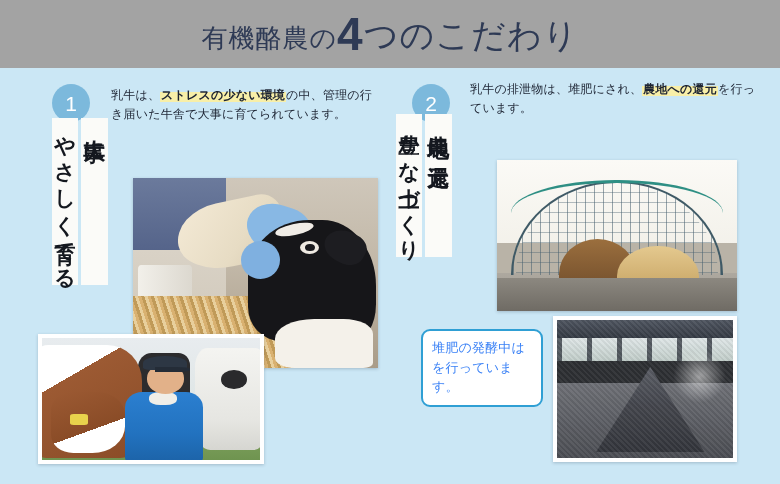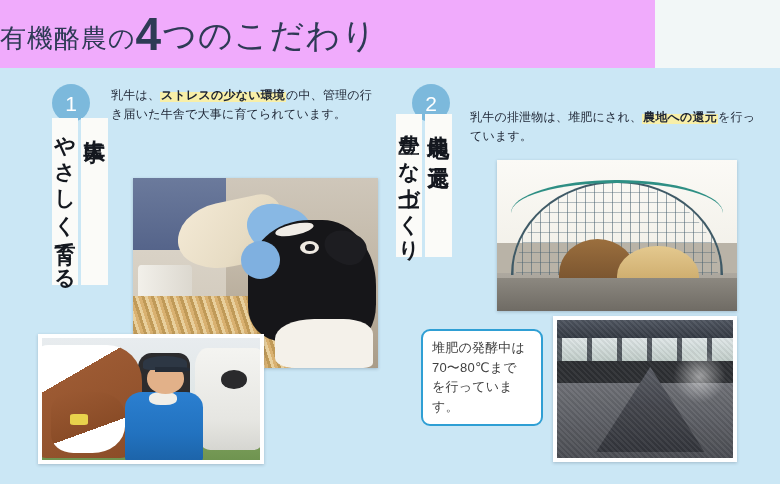--- a/index.html
+++ b/index.html
@@ -10,23 +10,23 @@
   }
   #root {
     position: relative;
     width: 780px; height: 484px;
     background: #f2f7f7;
   }
 
   
   .header {
     position: absolute;
-    left: 0; top: 0; width: 655px; height: 68px;
-    background: #f0abfc;
-    display: flex; align-items: center; 
+    left: 0; top: 0; width: 780px; height: 68px;
+    background: #a3a3a3;
+    display: flex; align-items: center; justify-content: center;
   }
   .title {
     color: #2e3a55;
     font-size: 34px;
     letter-spacing: 1px;
     white-space: nowrap;
     font-weight: 500;
   }
   .title .big {
     font-size: 46px;
@@ -60,21 +60,21 @@
 
   
   .para {
     position: absolute;
     color: #1d2433;
     font-size: 12px;
     line-height: 1.62;
     letter-spacing: 0.2px;
   }
   #para-1 { left: 111px; top: 86px; width: 270px; }
-  #para-2 { left: 470px; top: 108px; width: 288px; }
+  #para-2 { left: 470px; top: 80px; width: 288px; }
   .para .hl {
     font-weight: 700;
     background: linear-gradient(to top, #f8efa8 0%, #f8efa8 70%, rgba(248,239,168,0) 70%);
     padding: 0 1px;
   }
 
   
   .vwrap { position: absolute; display: flex; flex-direction: row-reverse; gap: 3px; }
   #vwrap-1 { left: 52px; top: 118px; }
   #vwrap-2 { left: 396px; top: 114px; }
@@ -197,21 +197,21 @@
 
   
   .callout {
     position: absolute;
     left: 421px; top: 329px;
     width: 122px;
     background: #ffffff;
     border: 2.5px solid #2f9fd4;
     border-radius: 9px;
     padding: 7px 8px 8px 9px;
-    color: #404040;
+    color: #3b82f6;
     font-size: 13px;
     line-height: 1.5;
     letter-spacing: 0.2px;
   }
 
   
   .credit {
     position: absolute;
     left: 268px; top: 390px;
     color: #1d2433;
@@ -302,18 +302,17 @@
     <div class="tagL"></div>
     <div class="body"></div>
     <div class="collar"></div>
     <div class="face"></div>
     <div class="cap"></div>
     <div class="capbrim"></div>
   </div>
 
   <div class="callout">
     <div>堆肥の発酵中は</div>
-    <div>70〜80℃まで</div>
     <div>を行っています。</div>
   </div>
 
 
 </div>
 
 </body></html>

